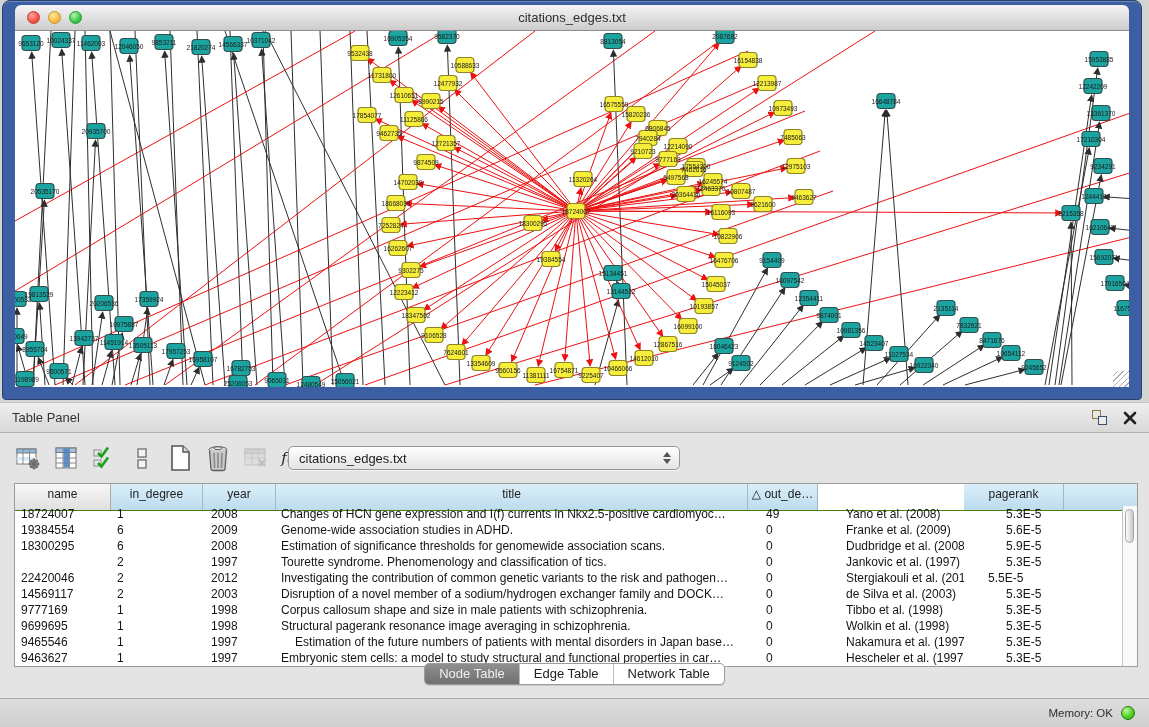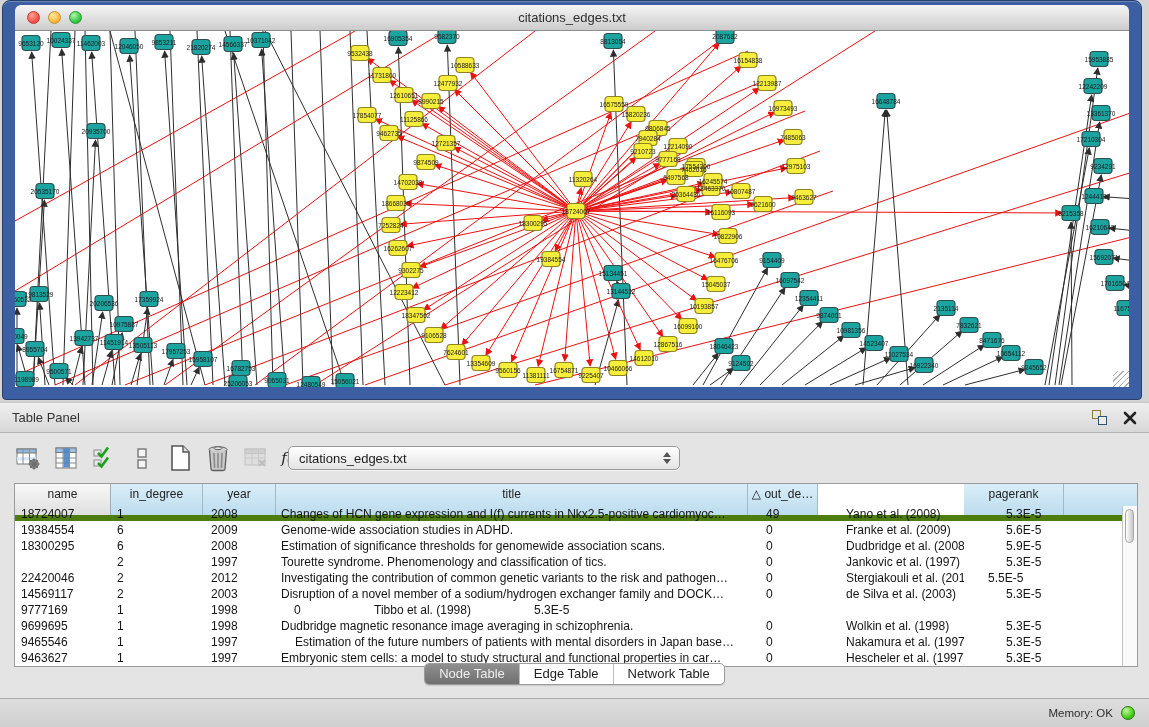--- a/index.html
+++ b/index.html
@@ -88,21 +88,21 @@
   }
   .dd-arrows { margin-left:auto; margin-right:8px; display:flex; flex-direction:column; gap:2px; align-items:center; }
   .dd-arrows .up   { width:0;height:0;border-left:4px solid transparent;border-right:4px solid transparent;border-bottom:5px solid #555; }
   .dd-arrows .down { width:0;height:0;border-left:4px solid transparent;border-right:4px solid transparent;border-top:5px solid #555; }
 
   
   .table-wrap {
     position:absolute; left:14px; top:50px; width:1124px; height:184px;
     border:1px solid #9b9b9b; background:#fff; overflow:hidden;
   }
-  .thead { display:flex; height:37px; line-height:21px; border-bottom:6px solid #4d7c0f; }
+  .thead { display:flex; height:27px; line-height:21px; border-bottom:1px solid #4d7c0f; }
   .hcell {
     flex:none; font-size:12px; color:#222; text-align:center;
     border-right:1px solid #9fb9c6; overflow:hidden; white-space:nowrap;
   }
   .hplain { background:linear-gradient(#f8f8f8,#dfdfdf); border-right:1px solid #aaa; }
   .hblue  { background:linear-gradient(#daeef9,#bcdcee); }
   .hfill  { flex:1; border-right:none; }
   .tbody { position:absolute; left:0; top:22px; right:15px; bottom:0; overflow:hidden; }
   .trow { display:flex; height:16px; line-height:16px; white-space:nowrap; }
   .tcell { flex:none; font-size:12px; color:#141414; overflow:hidden; }
@@ -712,29 +712,30 @@
           <div class="tcell" style="width: 73px; padding-left: 8px;">2003</div>
           <div class="tcell" style="width: 472px; padding-left: 5px;">Disruption of a novel member of a sodium/hydrogen exchanger family and DOCK…</div>
           <div class="tcell" style="width: 70px; padding-left: 18px;">0</div>
           <div class="tcell" style="width: 146px; padding-left: 28px;">de Silva et al. (2003)</div>
           <div class="tcell" style="width: 100px; padding-left: 42px;">5.3E-5</div>
         </div>
         <div class="trow">
           <div class="tcell" style="width: 96px; padding-left: 6px;">9777169</div>
           <div class="tcell" style="width: 92px; padding-left: 6px;">1</div>
           <div class="tcell" style="width: 73px; padding-left: 8px;">1998</div>
+          <div class="tcell" style="width: 472px; padding-left: 5px;">Corpus callosum shape and size in male patients with schizophrenia.</div>
           <div class="tcell" style="width: 70px; padding-left: 18px;">0</div>
           <div class="tcell" style="width: 146px; padding-left: 28px;">Tibbo et al. (1998)</div>
           <div class="tcell" style="width: 100px; padding-left: 42px;">5.3E-5</div>
         </div>
         <div class="trow">
           <div class="tcell" style="width: 96px; padding-left: 6px;">9699695</div>
           <div class="tcell" style="width: 92px; padding-left: 6px;">1</div>
           <div class="tcell" style="width: 73px; padding-left: 8px;">1998</div>
-          <div class="tcell" style="width: 472px; padding-left: 5px;">Dudbridge magnetic resonance image averaging in schizophrenia.</div>
+          <div class="tcell" style="width: 472px; padding-left: 5px;">Structural pagerank resonance image averaging in schizophrenia.</div>
           <div class="tcell" style="width: 70px; padding-left: 18px;">0</div>
           <div class="tcell" style="width: 146px; padding-left: 28px;">Wolkin et al. (1998)</div>
           <div class="tcell" style="width: 100px; padding-left: 42px;">5.3E-5</div>
         </div>
         <div class="trow">
           <div class="tcell" style="width: 96px; padding-left: 6px;">9465546</div>
           <div class="tcell" style="width: 92px; padding-left: 6px;">1</div>
           <div class="tcell" style="width: 73px; padding-left: 8px;">1997</div>
           <div class="tcell" style="width: 472px; padding-left: 5px; text-align: center;">Estimation of the future numbers of patients with mental disorders in Japan base…</div>
           <div class="tcell" style="width: 70px; padding-left: 18px;">0</div>

